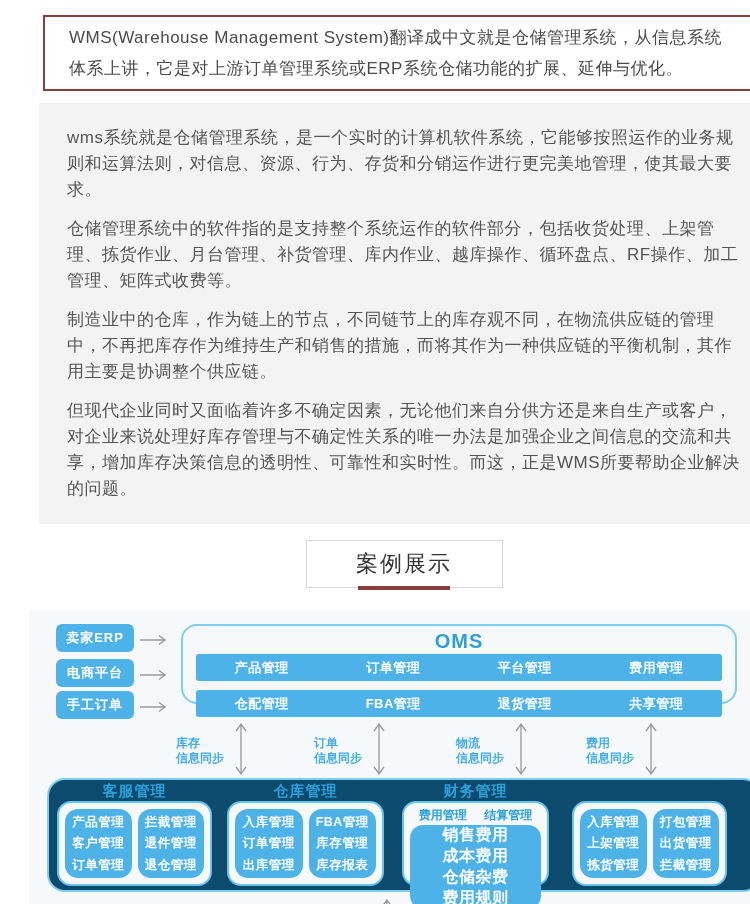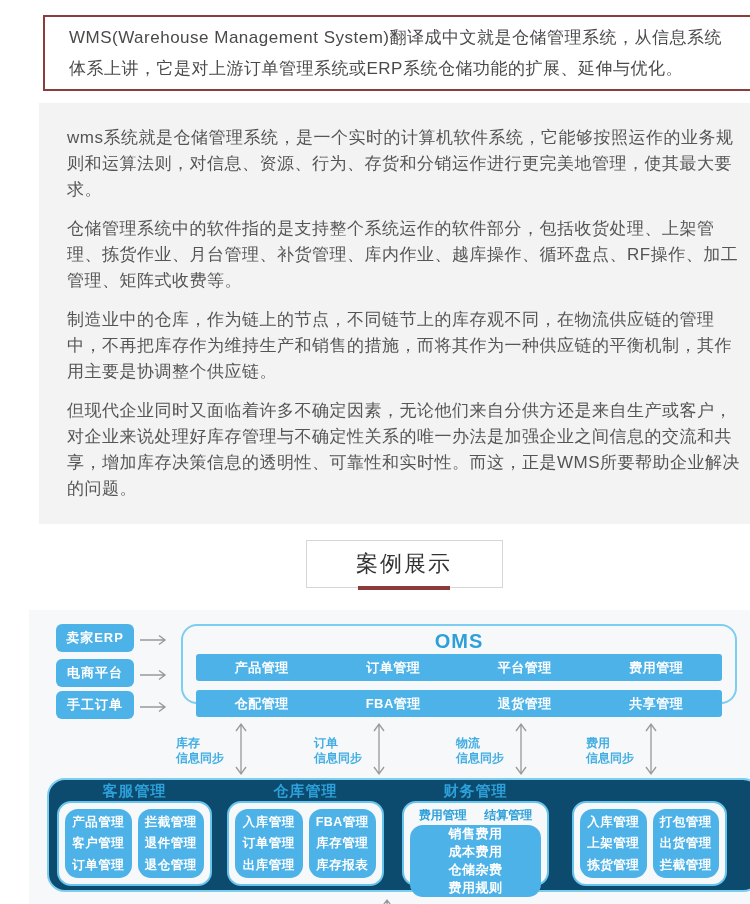--- a/index.html
+++ b/index.html
@@ -48,21 +48,21 @@
   .gtitle{height:21px;line-height:21px;text-align:center;font-size:15px;font-weight:bold;color:#2da0da;letter-spacing:1px;}
   .gsub{position:absolute;left:0;right:0;top:21px;bottom:4px;border:2px solid #66c4ee;border-radius:14px;
         box-sizing:border-box;padding:6px;display:flex;gap:6px;background:#f7f8f9;}
   .gcol{flex:1;background:#4db2e8;border-radius:13px;display:flex;flex-direction:column;
         justify-content:space-evenly;align-items:center;}
   .gcol span{color:#fff;font-weight:bold;font-size:12.5px;letter-spacing:.5px;}
   .gsub.fin{flex-direction:column;gap:2px;padding:4px 6px 6px;}
   .fin-heads{display:flex;height:16px;}
   .fin-heads span{flex:1;text-align:center;color:#2da0da;font-weight:bold;font-size:12px;}
   .fin-cols{flex:1;display:flex;gap:6px;}
-  .fin-cols .gcol span{font-size:13px;}
+  .fin-cols .gcol span{font-size:16px;}
 
   .bottom-arrow{position:absolute;left:351px;top:288px;}
 </style>
 </head>
 <body>
 
 <div class="page">
 
   <div class="top-note">
     <p>WMS(Warehouse Management System)翻译成中文就是仓储管理系统，从信息系统体系上讲，它是对上游订单管理系统或ERP系统仓储功能的扩展、延伸与优化。</p>

